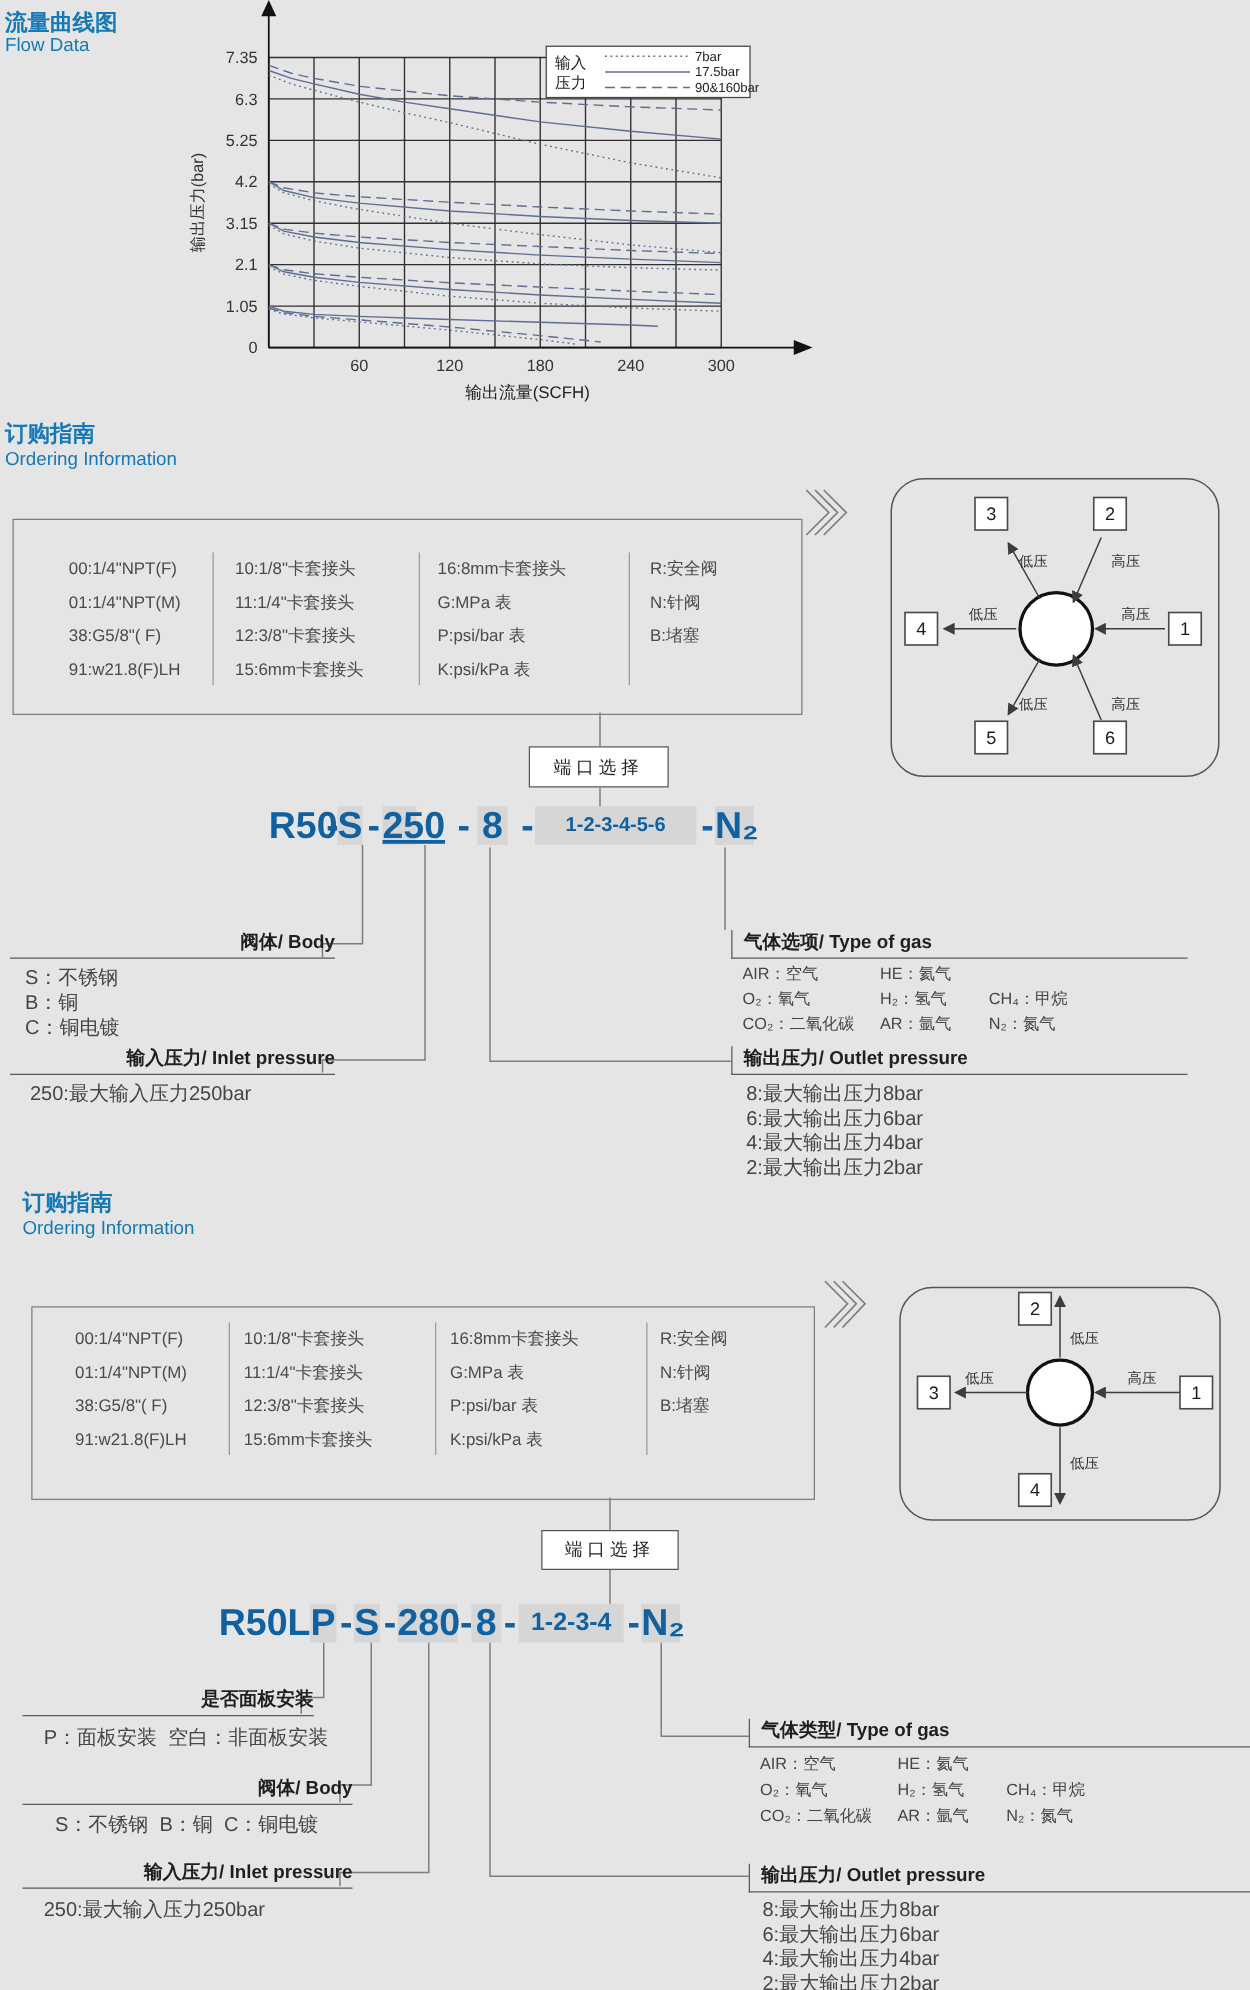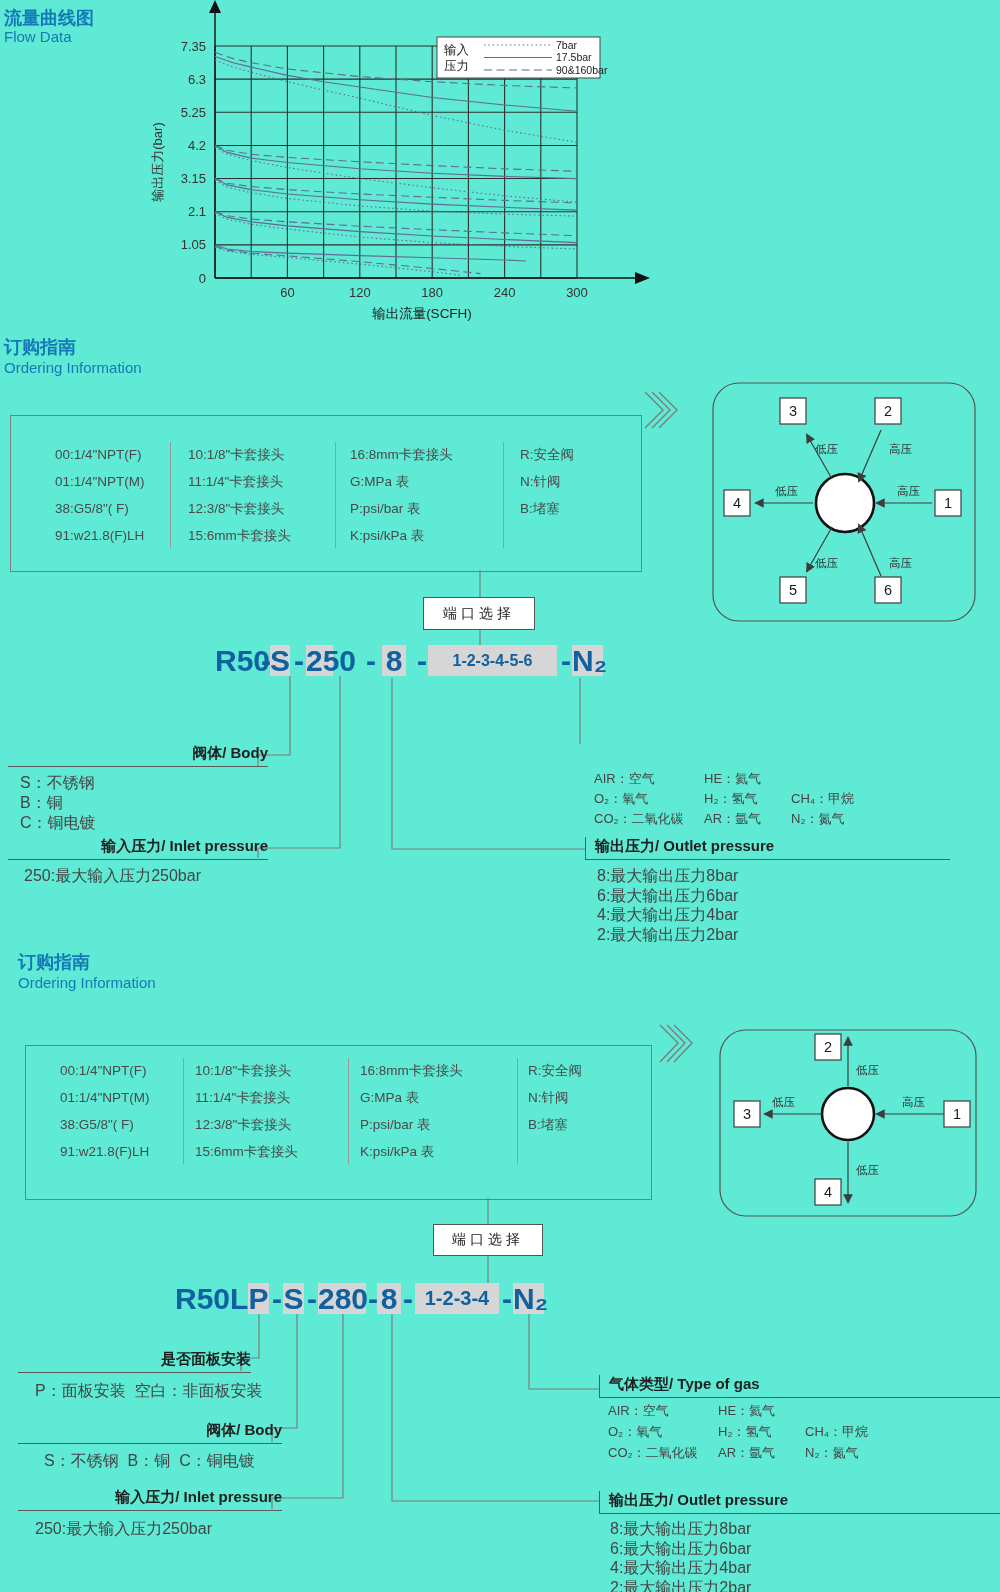--- a/index.html
+++ b/index.html
@@ -1,16 +1,16 @@
 <!DOCTYPE html>
 <html><head>
 <meta charset="utf-8">
 <style>
   html,body{margin:0;padding:0;background:#fff;}
-  #page{position:relative;width:1000px;height:1592px;background:#5eead4;overflow:hidden;
+  #page{position:relative;width:1000px;height:1592px;background:#e5e5e5;overflow:hidden;
         font-family:"Liberation Sans","DejaVu Sans",sans-serif;}
   .abs{position:absolute;}
   .cn-title{font-size:18px;font-weight:bold;color:#1579b7;white-space:nowrap;}
   .en-title{font-size:15px;font-weight:500;color:#1579b7;white-space:nowrap;}
   .tbl-box{position:absolute;border:1.2px solid #7d7d7d;background:transparent;}
   .tbl-sep{position:absolute;width:1px;background:#9a9a9a;}
   .table-cell{font-size:13.5px;color:#4a4a4a;line-height:27px;white-space:pre;}
   .port-box{position:absolute;border:1.3px solid #555;background:#fff;font-size:14px;color:#222;
             display:flex;align-items:center;justify-content:center;letter-spacing:4px;white-space:nowrap;}
   .code-seg{position:absolute;text-align:center;font-weight:bold;font-size:30px;color:#11609f;white-space:nowrap;line-height:31px;}
@@ -154,41 +154,42 @@
 
   <div class="port-box" style="left:423px;top:597px;width:110px;height:31px;z-index:3;">
     <span>端口选择</span>
   </div>
 
   <div id="code1" class="abs" style="left:0;top:645px;width:1000px;height:32px;z-index:3;">
       <div class="code-seg" style="left: 215px; width: 44px; top: 0px;">R50</div>
       <div class="code-seg" style="left: 261px; width: 9px; top: 0px;">-</div>
       <div class="code-seg hl" style="left: 270px; width: 20px; top: 0px;">S</div>
       <div class="code-seg" style="left: 294px; width: 9px; top: 0px;">-</div>
-      <div class="code-seg hl" style="left: 306px; width: 27px; top: 0px;">250</div>
+      <div class="code-seg hl" style="left: 306px; width: 27px; top: 0px; text-decoration: underline;">250</div>
       <div class="code-seg" style="left: 366px; width: 9px; top: 0px;">-</div>
       <div class="code-seg hl" style="left: 382px; width: 24px; top: 0px;">8</div>
       <div class="code-seg" style="left: 417px; width: 9px; top: 0px;">-</div>
       <div class="code-seg hl" style="left: 428px; width: 129px; top: 0px; font-size: 16px;">1-2-3-4-5-6</div>
       <div class="code-seg" style="left: 561px; width: 9px; top: 0px;">-</div>
       <div class="code-seg hl" style="left: 572px; width: 31px; top: 0px;">N₂</div>
     </div>
 
   <div class="ann-heading pad" style="left:8px;top:744px;width:250px;">阀体/ Body</div>
   <div id="body1-items" class="ann-items" style="left:20px;top:773px;">
       <div class="ann-item" style="line-height: 20px;">S：不锈钢</div>
       <div class="ann-item" style="line-height: 20px;">B：铜</div>
       <div class="ann-item" style="line-height: 20px;">C：铜电镀</div>
     </div>
 
   <div class="ann-heading pad" style="left:8px;top:837px;width:250px;">输入压力/ Inlet pressure</div>
   <div id="inlet1-items" class="ann-items" style="left:24px;top:866px;">
       <div class="ann-item" style="line-height: 20px;">250:最大输入压力250bar</div>
     </div>
 
+  <div class="ann-heading bar" style="left:585px;top:744px;width:355px;">气体选项/ Type of gas</div>
   <div id="gas1-rows" class="ann-items" style="left:594px;top:770px;width:390px;">
       <div class="gas-row" style="height: 20px;">
         <div class="gas-cell" style="left: 0px; top: 0px;">AIR：空气</div>
         <div class="gas-cell" style="left: 110px; top: 0px;">HE：氦气</div>
       </div>
       <div class="gas-row" style="height: 20px;">
         <div class="gas-cell" style="left: 0px; top: 0px;">O₂：氧气</div>
         <div class="gas-cell" style="left: 110px; top: 0px;">H₂：氢气</div>
         <div class="gas-cell" style="left: 197px; top: 0px;">CH₄：甲烷</div>
       </div>

